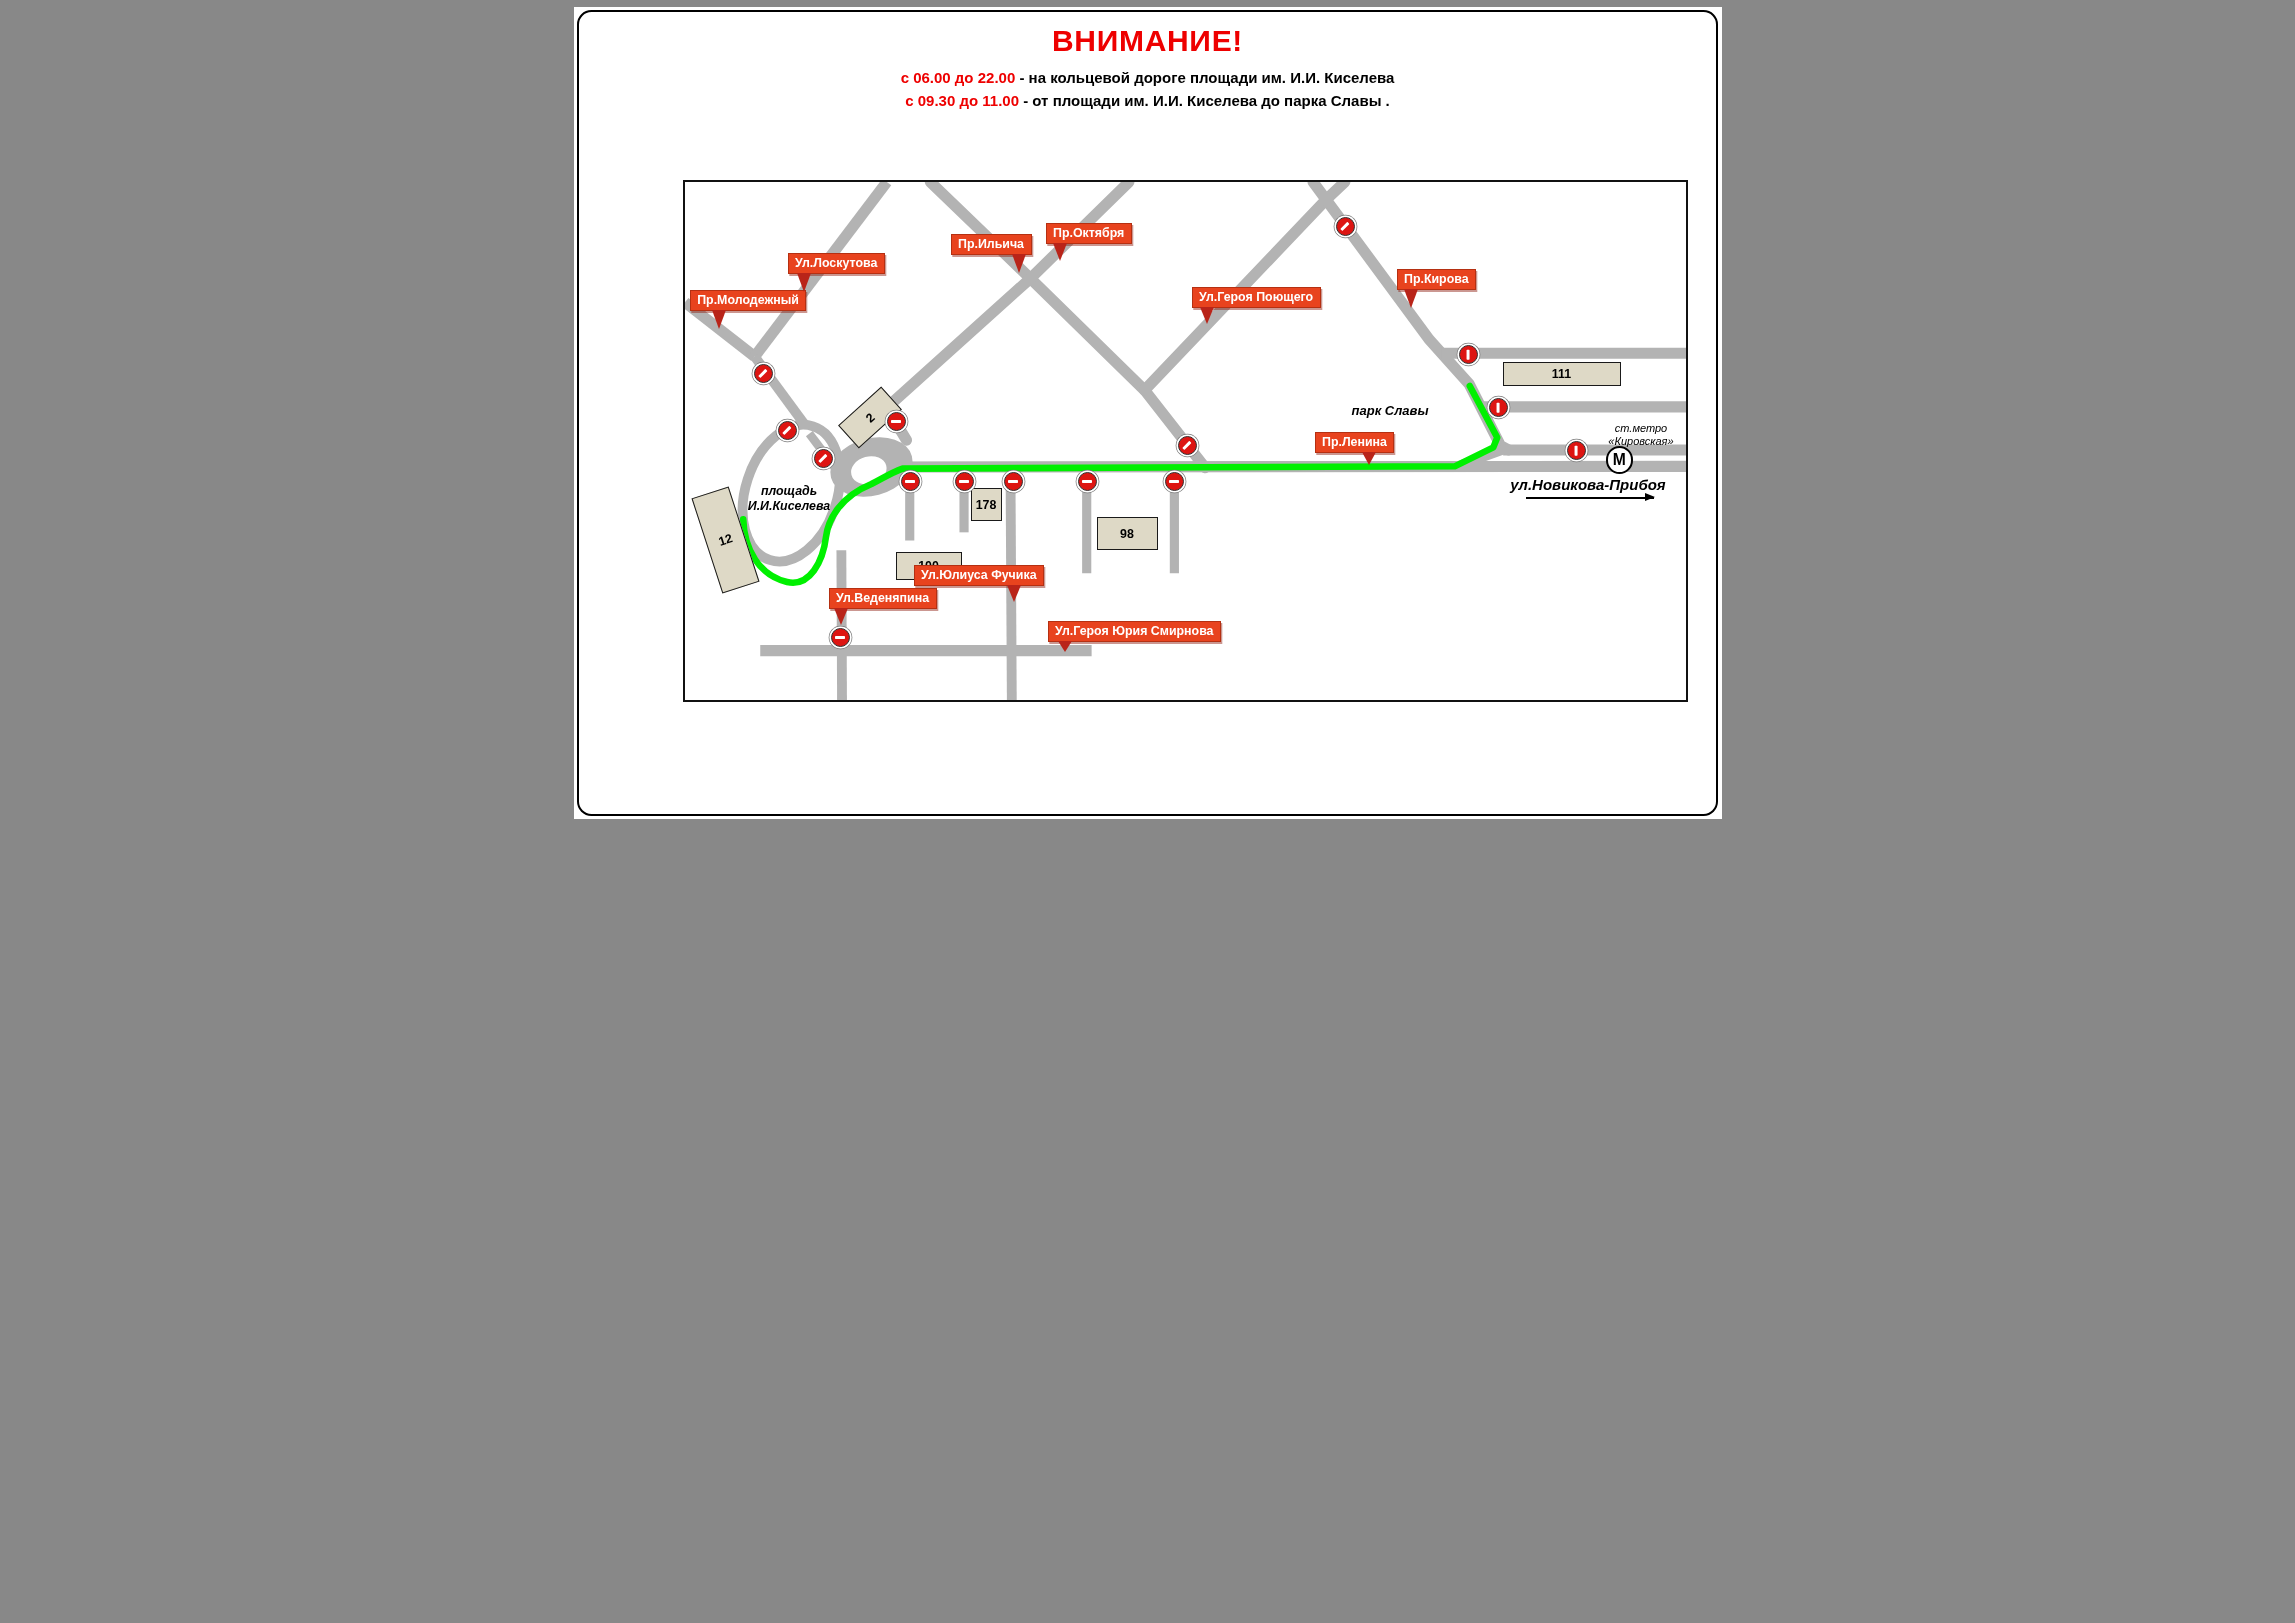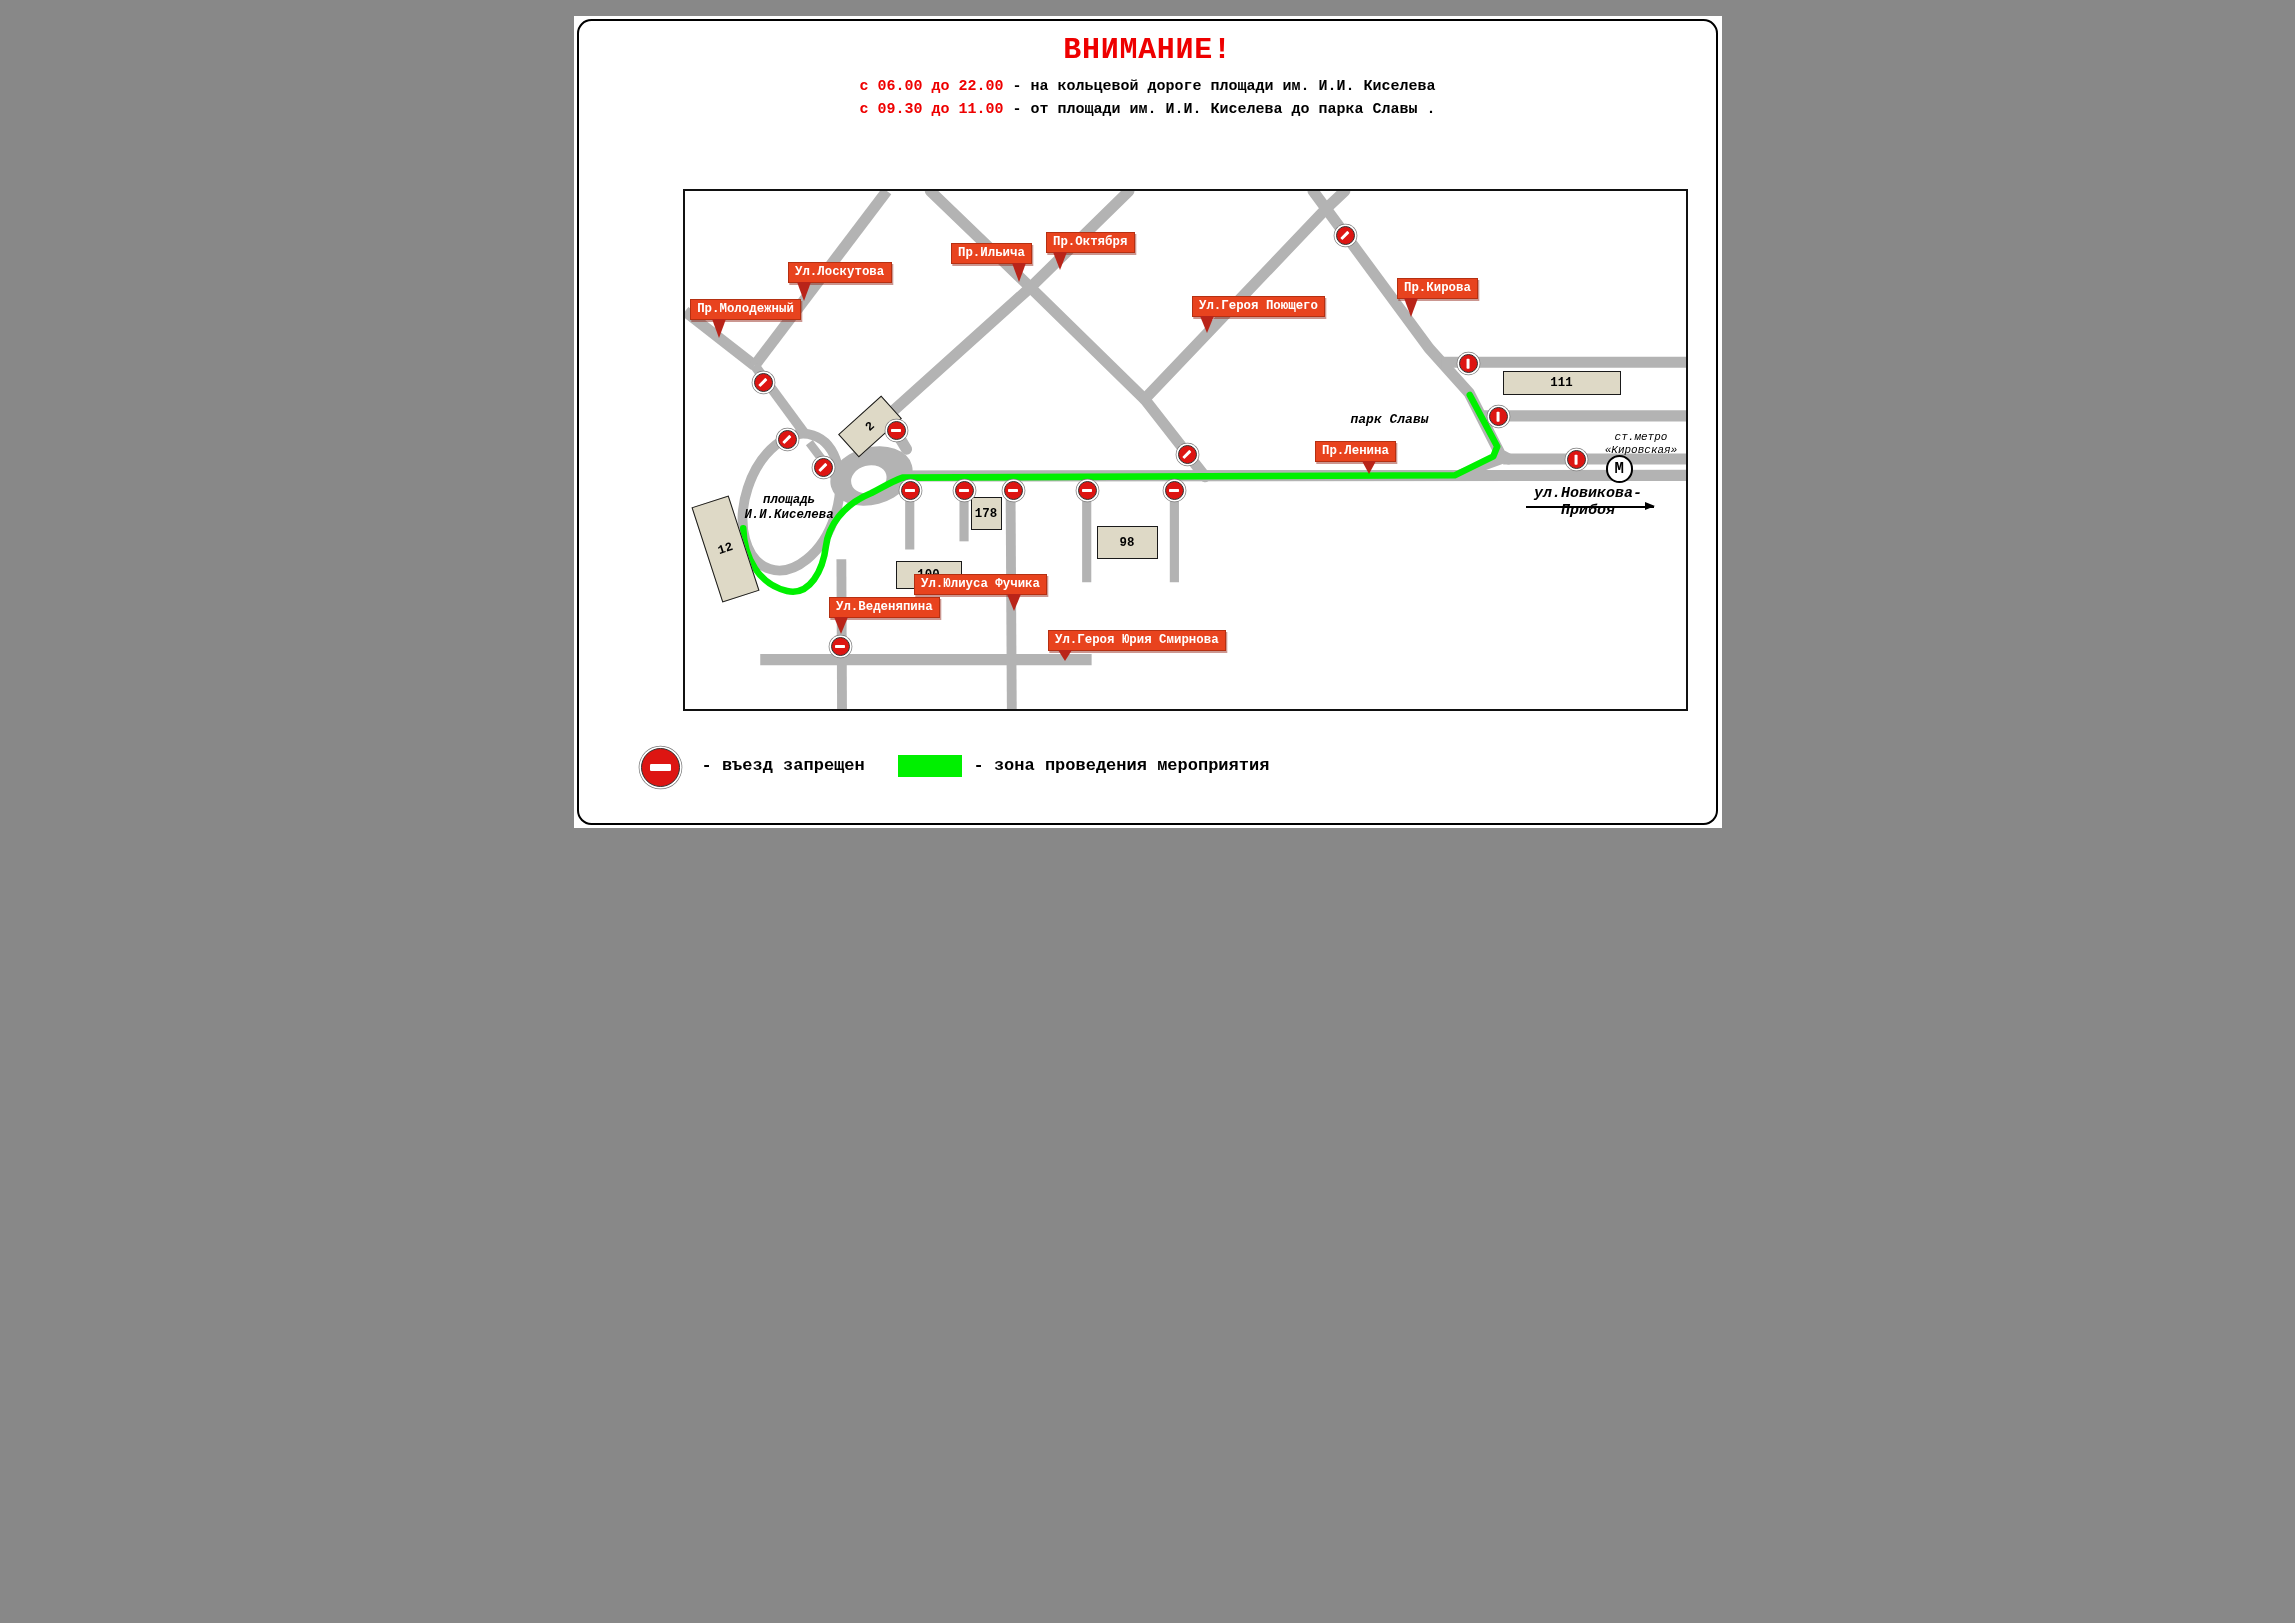--- a/index.html
+++ b/index.html
@@ -1,17 +1,17 @@
 <!DOCTYPE html>
 <html style="--road: #b3b3b3; --zone: #00f000; --sign_red: #dd1512; --label_bg: #e8431e; --pin: #b92419; --building: #ded9c6; --accent_red: #ee0000;font-size:10.5px"><head>
 <meta charset="utf-8">
 <style>
   html,body{margin:0;padding:0;background:#888;}
-  .page{position:relative;width:1148px;height:812px;background:#fff;margin:16px auto;
-        font-family:Liberation Mono, monospace;overflow:hidden;}
+  .page{position:relative;width:1148px;height:812px;background:#fff;margin:7px auto;
+        font-family:Liberation Sans, sans-serif;overflow:hidden;}
   .page-frame{position:absolute;inset:3.3px;border:2px solid #000;border-radius:14.4px;pointer-events:none;}
 
   
   .header{position:absolute;left:0;top:14.4px;width:100%;text-align:center;line-height:1.35;}
   .hdr-title{font-size:30px;font-weight:bold;color:#ee0000;letter-spacing:0.7px;margin-bottom:6.5px;}
   .hdr-line{font-size:15px;font-weight:bold;color:#000;margin-top:2px;}
   .red{color:#ee0000;}
 
   
   .map{position:absolute;left:109px;top:173px;width:1001px;height:518px;border:2px solid #111;background:#fff;}
@@ -186,22 +186,14 @@
     </div>
     <div class="area-text t-metro" style="left:904px;top:240px;width:105px;">
       <div>ст.метро</div>
       <div>«Кировская»</div>
     </div>
     <div class="metro-m" style="left:921px;top:264px;">М</div>
     <div class="area-text t-novikova" style="left:825px;top:294px;width:157px;">ул.Новикова-Прибоя</div>
     <div class="arrow-line" style="left:841px;top:315px;width:128px;"></div>
   </div>
 
-  <div class="legend">
-    <div class="sign h" style="left:67px;top:7.8px;">
-        <div class="bar"></div>
-      </div>
-    <div class="legend-text" style="left:128px;top:16.3px;">- въезд запрещен</div>
-    <div class="legend-swatch" style="left:324px;top:15px;width:64px;height:22px;"></div>
-    <div class="legend-text" style="left:400px;top:16.3px;">- зона проведения мероприятия</div>
-  </div>
 </div>
 
 
 </body></html>

